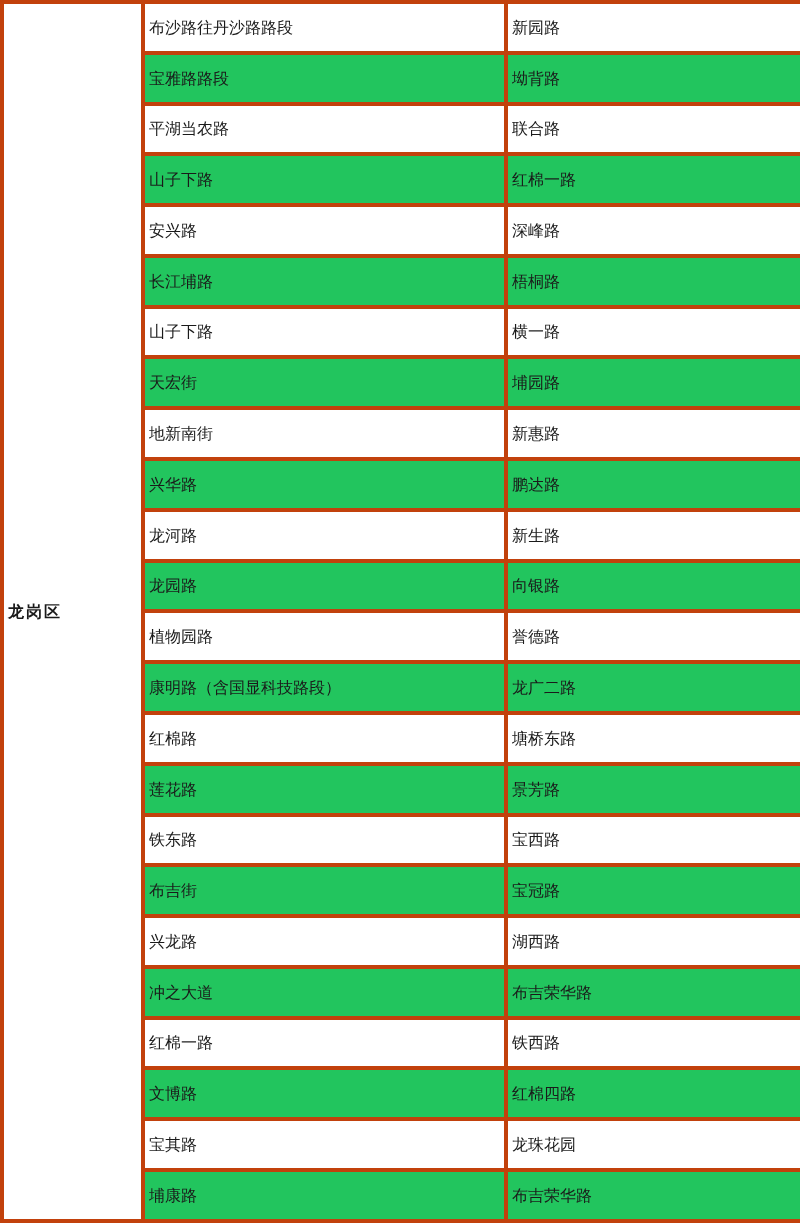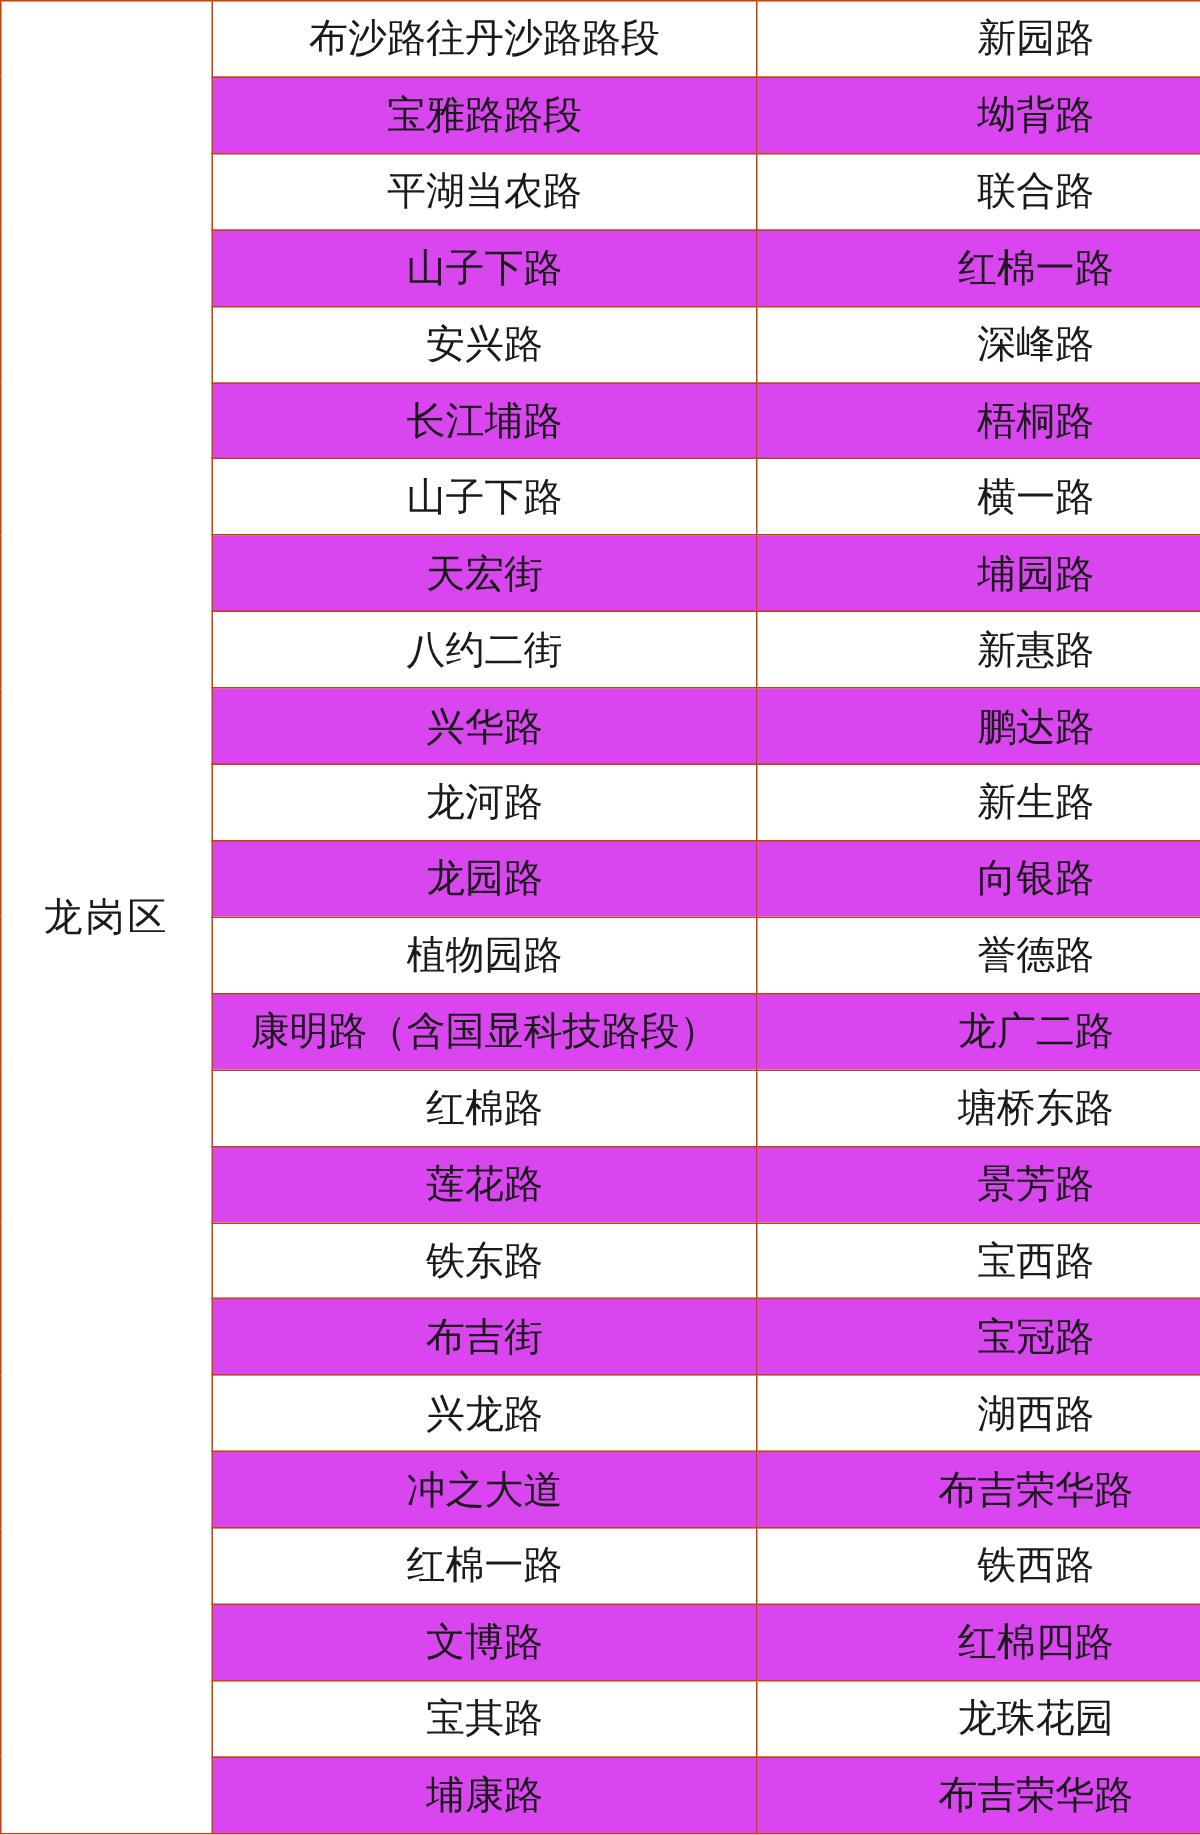--- a/index.html
+++ b/index.html
@@ -20,42 +20,41 @@
     position: relative;
     box-sizing: border-box;
   }
   table.road-table {
     border-collapse: collapse;
     table-layout: fixed;
     width: 800px;
     height: 1223px;
   }
   table.road-table td {
-    border: 1px solid #c2410c;
-    text-align: center;
+    border: 4px solid #c2410c;
     vertical-align: middle;
-    font-size: 26px;
+    font-size: 16px;
     line-height: 1.2;
     padding: 2px 4px;
     box-sizing: border-box;
     white-space: nowrap;
   }
   td.region-cell {
     width: 141px;
     border-left: none;
     font-size: 20px;
     letter-spacing: 2px;
     background: #ffffff;
-    font-weight: 400;
+    font-weight: 700;
   }
   td.col-a { width: 363px; }
   td.col-b { width: 372px; border-right: none; }
   tr.band-alt td.col-a,
   tr.band-alt td.col-b {
-    background: #d946ef;
+    background: #22c55e;
   }
   tr.band td.col-a,
   tr.band td.col-b {
     background: #ffffff;
   }
   td.small-text { font-size: 17px; }
 </style>
 </head>
 <body>
 
@@ -89,21 +88,21 @@
         </tr>
         <tr class="band">
           <td class="col-a">山子下路</td>
           <td class="col-b">横一路</td>
         </tr>
         <tr class="band-alt">
           <td class="col-a">天宏街</td>
           <td class="col-b">埔园路</td>
         </tr>
         <tr class="band">
-          <td class="col-a">八约二街</td>
+          <td class="col-a">地新南街</td>
           <td class="col-b">新惠路</td>
         </tr>
         <tr class="band-alt">
           <td class="col-a">兴华路</td>
           <td class="col-b">鹏达路</td>
         </tr>
         <tr class="band">
           <td class="col-a">龙河路</td>
           <td class="col-b">新生路</td>
         </tr>

